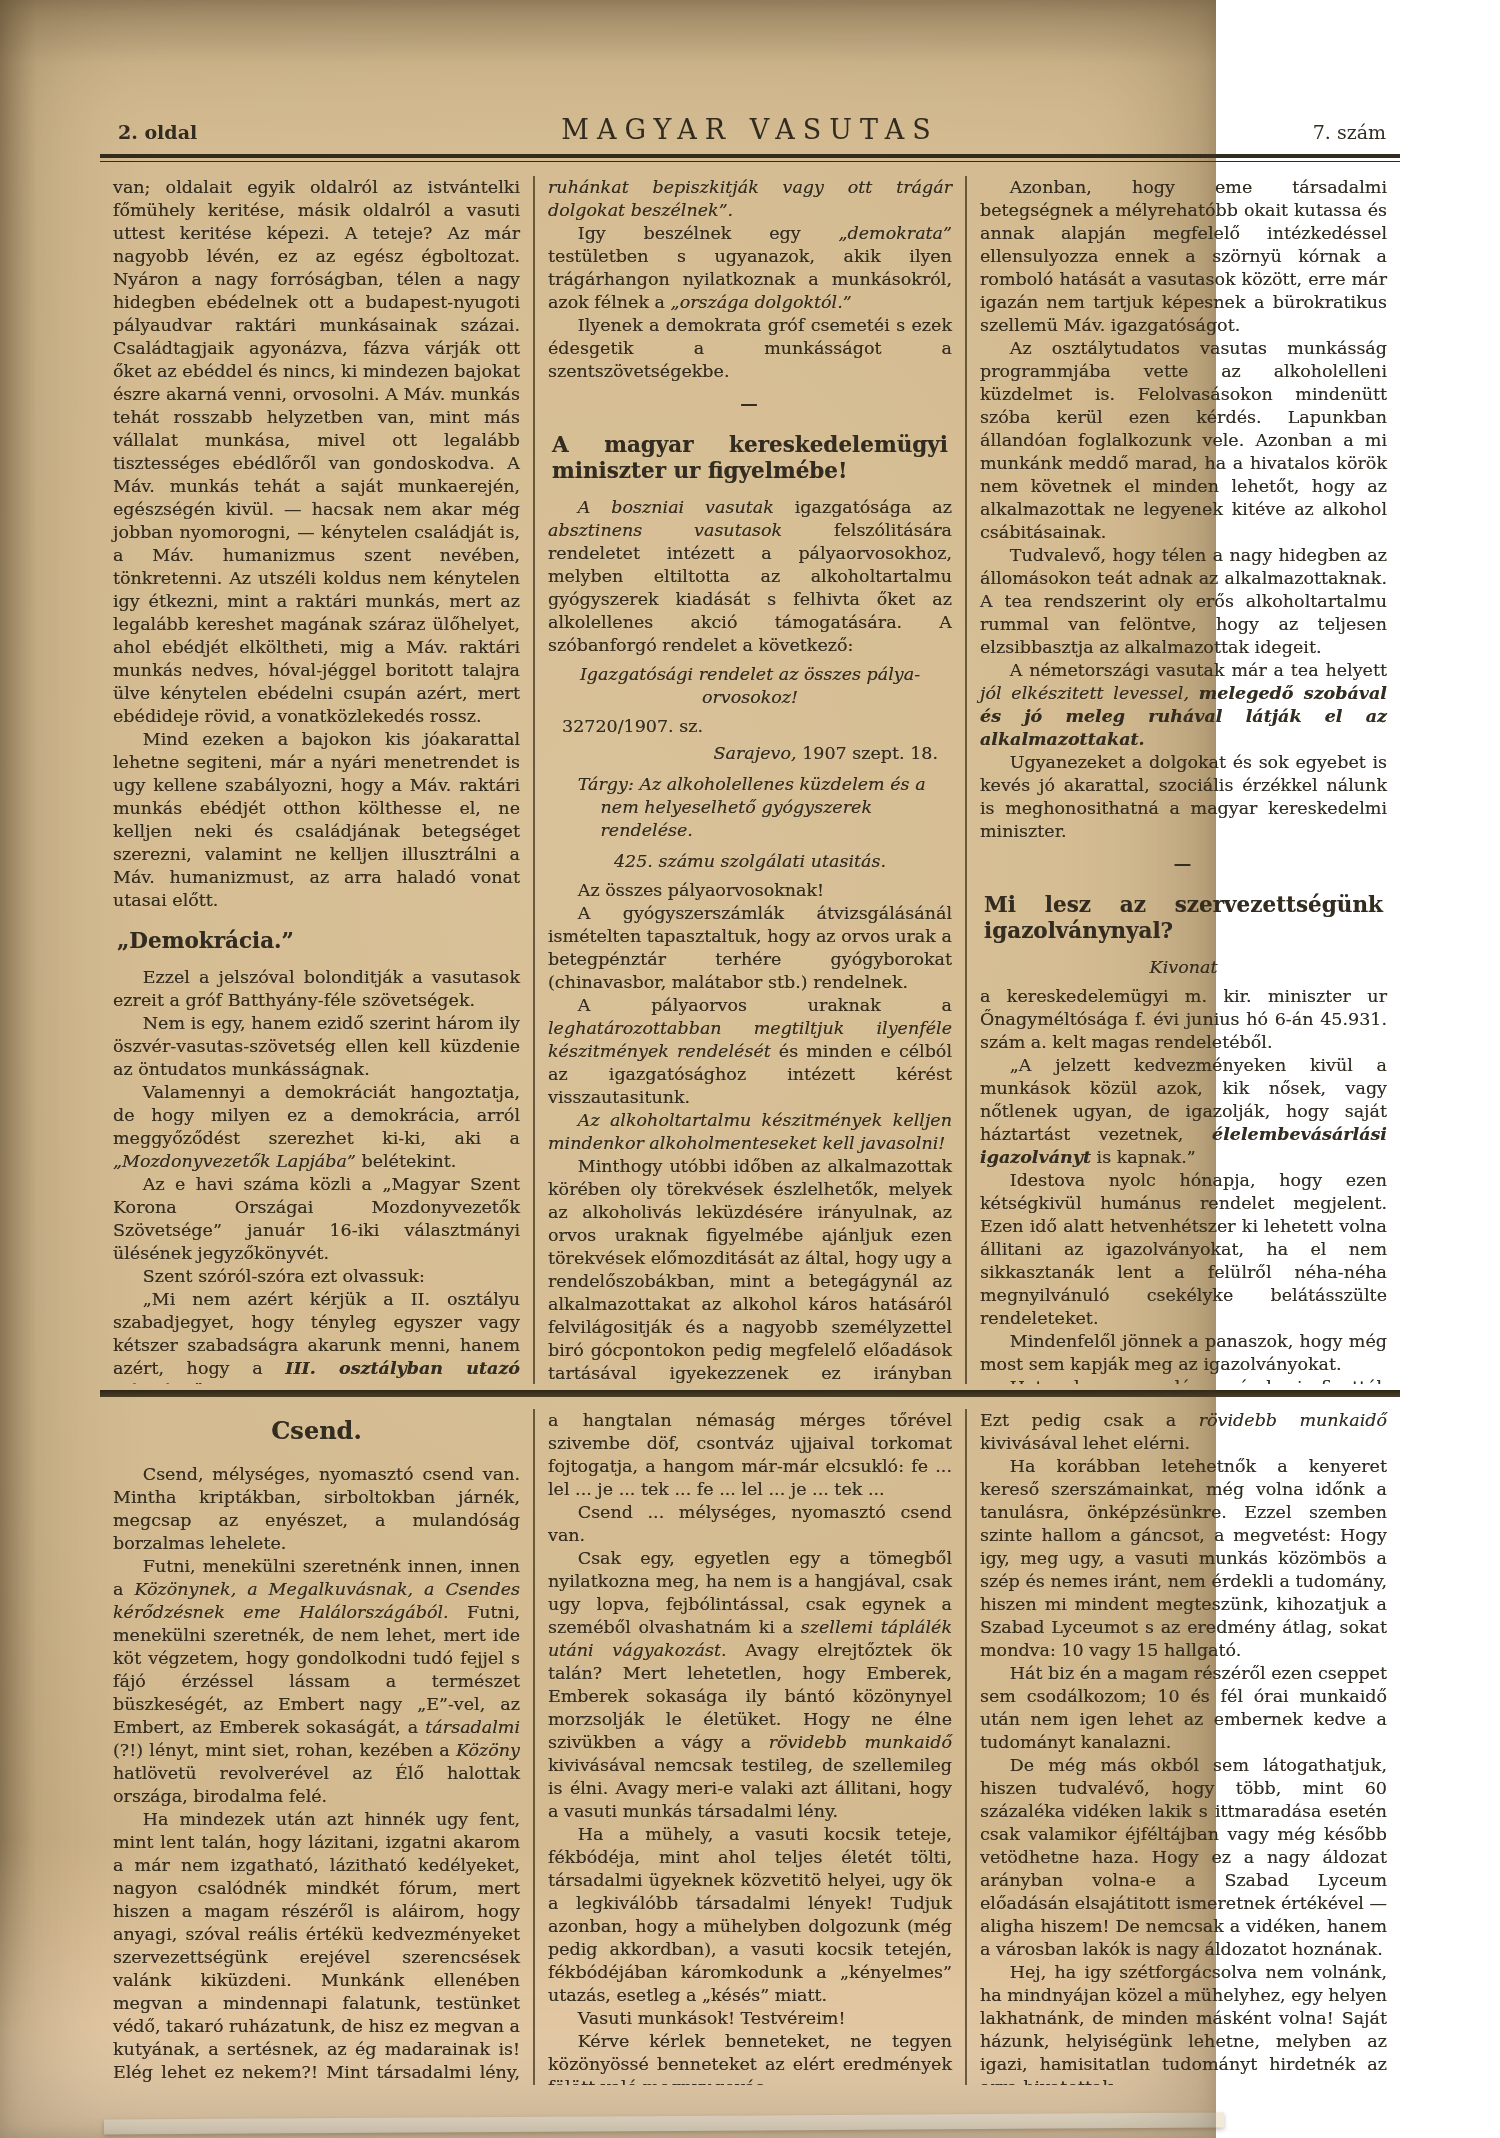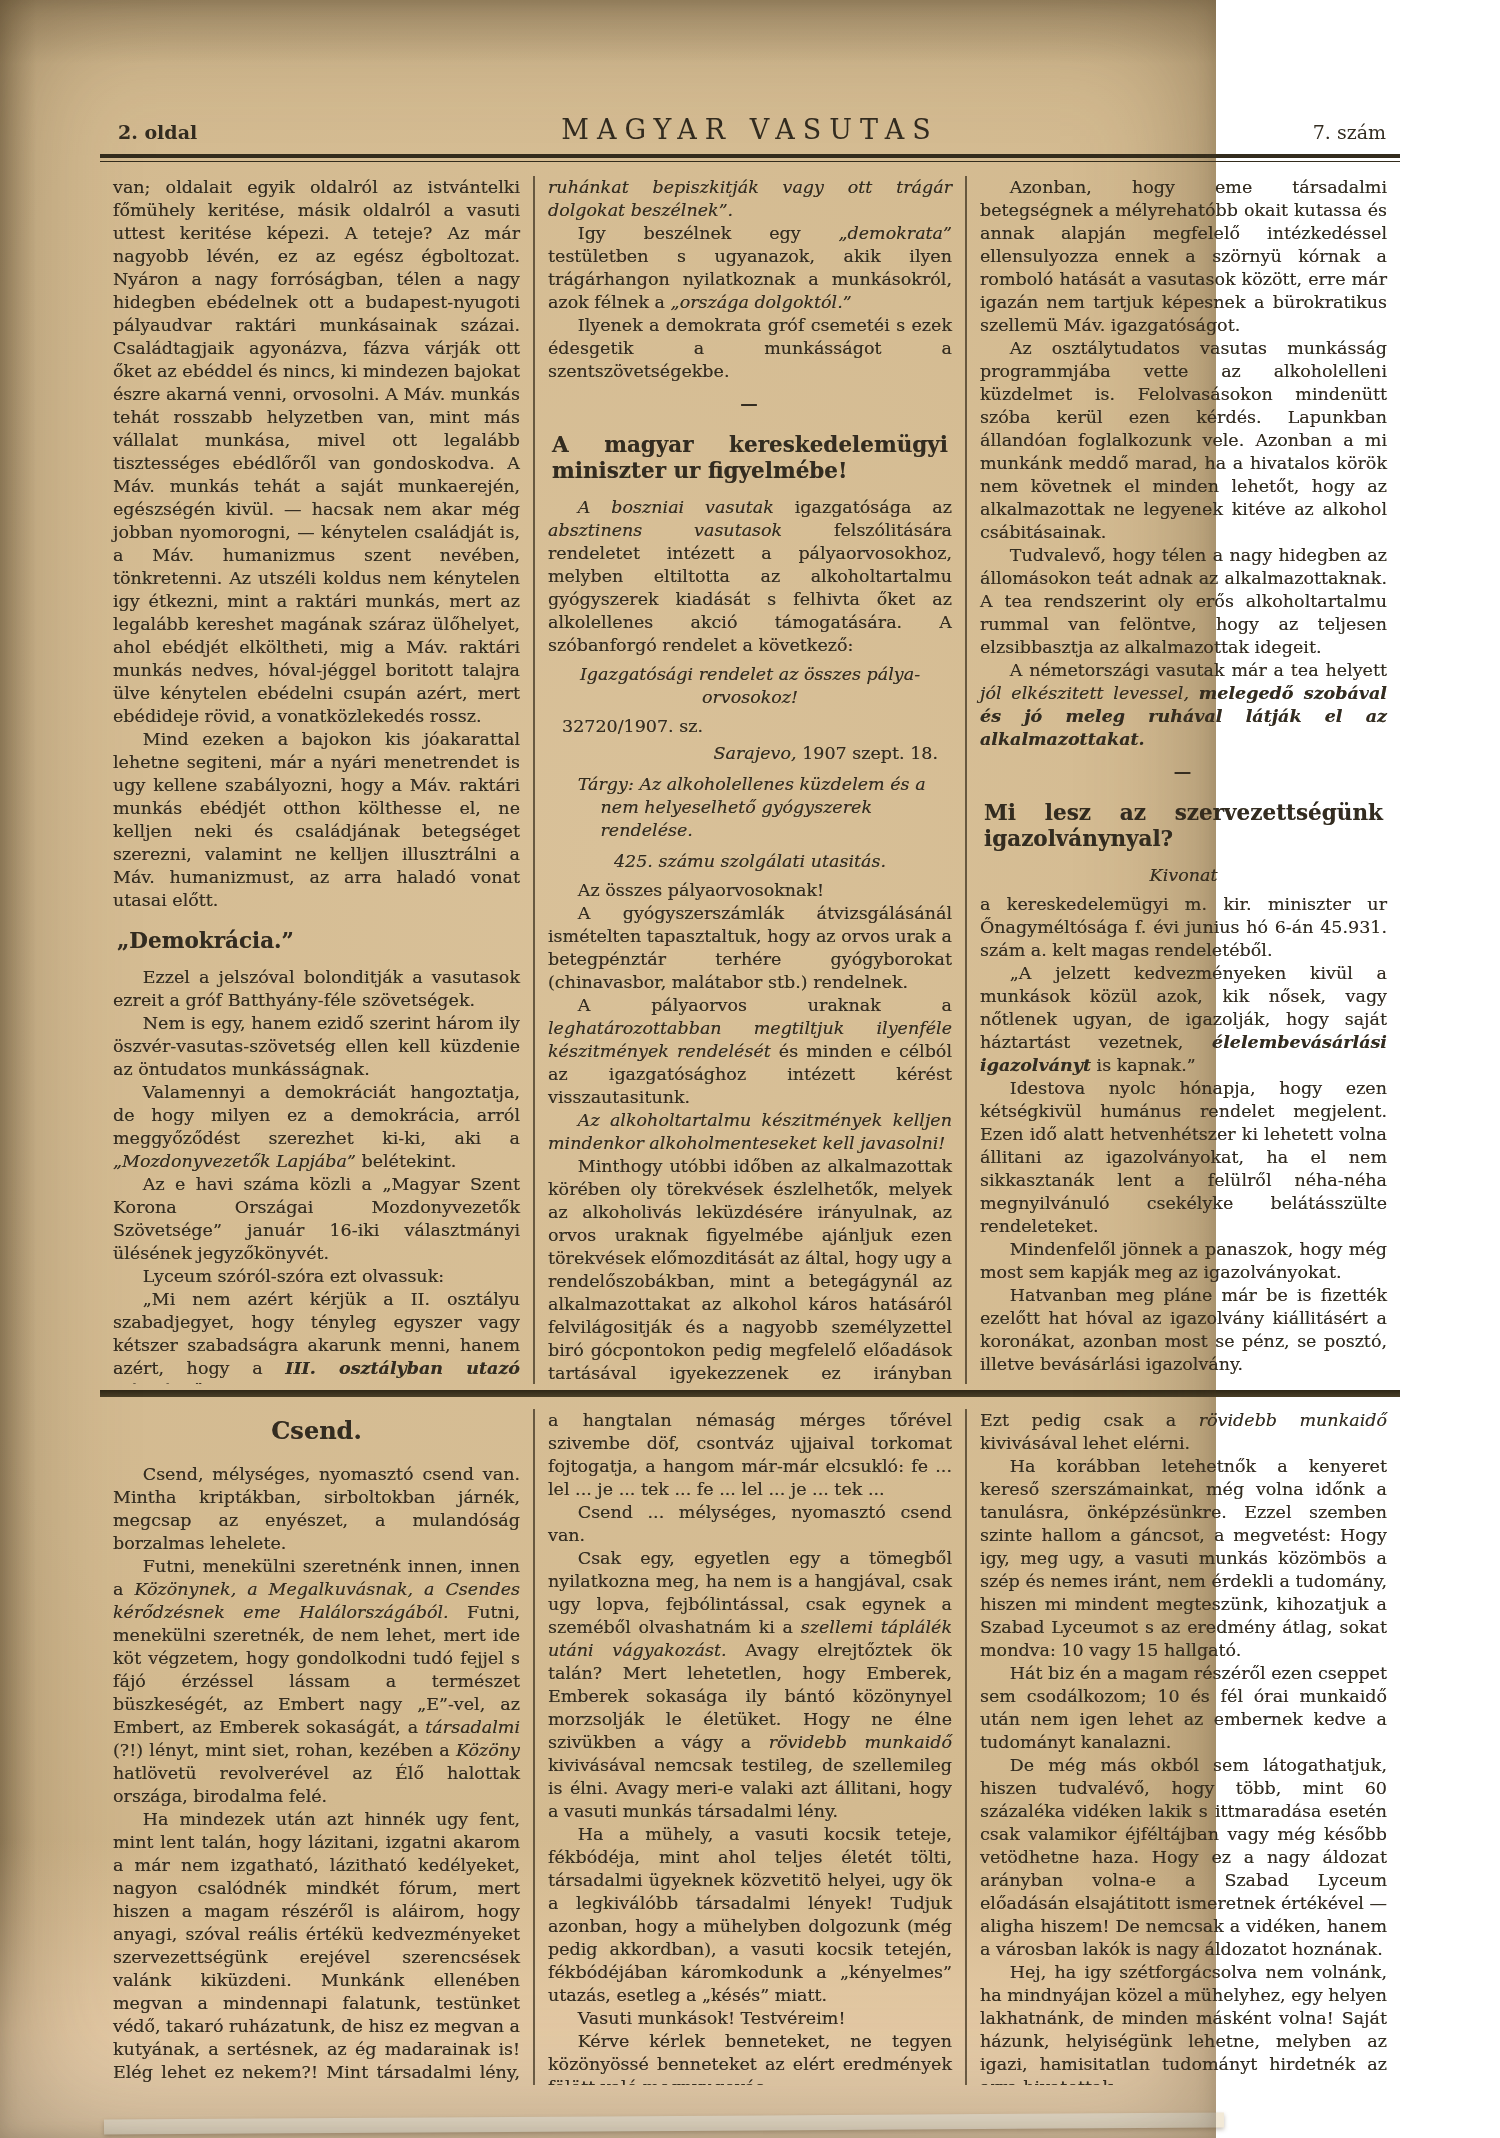--- a/index.html
+++ b/index.html
@@ -55,21 +55,21 @@
 
     <main class="section top-section">
       <div class="col">
           <p class="b open">van; oldalait egyik oldalról az istvántelki főmühely keritése, másik oldalról a vasuti uttest keritése képezi. A teteje? Az már nagyobb lévén, ez az egész égboltozat. Nyáron a nagy forróságban, télen a nagy hidegben ebédelnek ott a budapest-nyugoti pályaudvar raktári munkásainak százai. Családtagjaik agyonázva, fázva várják ott őket az ebéddel és nincs, ki mindezen bajokat észre akarná venni, orvosolni. A Máv. munkás tehát rosszabb helyzetben van, mint más vállalat munkása, mivel ott legalább tisztességes ebédlőről van gondoskodva. A Máv. munkás tehát a saját munkaerején, egészségén kivül. — hacsak nem akar még jobban nyomorogni, — kénytelen családját is, a Máv. humanizmus szent nevében, tönkretenni. Az utszéli koldus nem kénytelen igy étkezni, mint a raktári munkás, mert az legalább kereshet magának száraz ülőhelyet, ahol ebédjét elköltheti, mig a Máv. raktári munkás nedves, hóval-jéggel boritott talajra ülve kénytelen ebédelni csupán azért, mert ebédideje rövid, a vonatközlekedés rossz.</p>
           <p class="b body">Mind ezeken a bajokon kis jóakarattal lehetne segiteni, már a nyári menetrendet is ugy kellene szabályozni, hogy a Máv. raktári munkás ebédjét otthon költhesse el, ne kelljen neki és családjának betegséget szerezni, valamint ne kelljen illusztrálni a Máv. humanizmust, az arra haladó vonat utasai előtt.</p>
           <p class="b heading">„Demokrácia.”</p>
           <p class="b body">Ezzel a jelszóval bolonditják a vasutasok ezreit a gróf Batthyány-féle szövetségek.</p>
           <p class="b body">Nem is egy, hanem ezidő szerint három ily öszvér-vasutas-szövetség ellen kell küzdenie az öntudatos munkásságnak.</p>
           <p class="b body">Valamennyi a demokráciát hangoztatja, de hogy milyen ez a demokrácia, arról meggyőződést szerezhet ki-ki, aki a <i>„Mozdonyvezetők Lapjába”</i> belétekint.</p>
           <p class="b body">Az e havi száma közli a „Magyar Szent Korona Országai Mozdonyvezetők Szövetsége” január 16-iki választmányi ülésének jegyzőkönyvét.</p>
-          <p class="b body">Lyceum szóról-szóra ezt olvassuk:</p>
+          <p class="b body">Szent szóról-szóra ezt olvassuk:</p>
           <p class="b body">„Mi nem azért kérjük a II. osztályu szabadjegyet, hogy tényleg egyszer vagy kétszer szabadságra akarunk menni, hanem azért, hogy a <b><i>III. osztályban utazó pórnéptől megszabaduljunk.</i></b> <i>A III. osztályban utaznak a cigányok, a munkások, a kéményseprők</i> s ha mi vagy családtagjaink ezek mellé ülünk,</p>
         </div>
       <div class="col mid">
           <p class="b open"><i>ruhánkat bepiszkitják vagy ott trágár dolgokat beszélnek”.</i></p>
           <p class="b body">Igy beszélnek egy <i>„demokrata”</i> testületben s ugyanazok, akik ilyen trágárhangon nyilatkoznak a munkásokról, azok félnek a <i>„országa dolgoktól.”</i></p>
           <p class="b body">Ilyenek a demokrata gróf csemetéi s ezek édesgetik a munkásságot a szentszövetségekbe.</p>
           <p class="b dash">—</p>
           <p class="b heading">A magyar kereskedelemügyi miniszter ur figyelmébe!</p>
           <p class="b body"><i>A boszniai vasutak</i> igazgatósága az <i>absztinens vasutasok</i> felszólitására rendeletet intézett a pályaorvosokhoz, melyben eltiltotta az alkoholtartalmu gyógyszerek kiadását s felhivta őket az alkolellenes akció támogatására. A szóbanforgó rendelet a következő:</p>
           <p class="b ci">Igazgatósági rendelet az összes pálya­orvosokoz!</p>
@@ -81,20 +81,21 @@
           <p class="b body">A gyógyszerszámlák átvizsgálásánál ismételten tapasztaltuk, hogy az orvos urak a betegpénztár terhére gyógyborokat (chinavasbor, malátabor stb.) rendelnek.</p>
           <p class="b body">A pályaorvos uraknak a <i>leghatározottabban megtiltjuk ilyenféle készitmények rendelését</i> és minden e célból az igazgatósághoz intézett kérést visszautasitunk.</p>
           <p class="b body"><i>Az alkoholtartalmu készitmények kelljen mindenkor alkoholmenteseket kell javasolni!</i></p>
           <p class="b body">Minthogy utóbbi időben az alkalmazottak körében oly törekvések észlelhetők, melyek az alkoholivás leküzdésére irányulnak, az orvos uraknak figyelmébe ajánljuk ezen törekvések előmozditását az által, hogy ugy a rendelőszobákban, mint a betegágynál az alkalmazottakat az alkohol káros hatásáról felvilágositják és a nagyobb személyzettel biró gócpontokon pedig megfelelő előadások tartásával igyekezzenek ez irányban kedvezőleg hatni.</p>
         </div>
       <div class="col">
           <p class="b body">Azonban, hogy eme társadalmi betegségnek a mélyrehatóbb okait kutassa és annak alapján megfelelő intézkedéssel ellensulyozza ennek a szörnyü kórnak a romboló hatását a vasutasok között, erre már igazán nem tartjuk képesnek a bürokratikus szellemü Máv. igazgatóságot.</p>
           <p class="b body">Az osztálytudatos vasutas munkásság programmjába vette az alkoholelleni küzdelmet is. Felolvasásokon mindenütt szóba kerül ezen kérdés. Lapunkban állandóan foglalkozunk vele. Azonban a mi munkánk meddő marad, ha a hivatalos körök nem követnek el minden lehetőt, hogy az alkalmazottak ne legyenek kitéve az alkohol csábitásainak.</p>
           <p class="b body">Tudvalevő, hogy télen a nagy hidegben az állomásokon teát adnak az alkalmazottaknak. A tea rendszerint oly erős alkoholtartalmu rummal van felöntve, hogy az teljesen elzsibbasztja az alkalmazottak idegeit.</p>
           <p class="b body">A németországi vasutak már a tea helyett <i>jól elkészitett levessel,</i> <b><i>melegedő szobával és jó meleg ruhával látják el az alkalmazottakat.</i></b></p>
+          <p class="b body">Ugyanezeket a dolgokat és sok egyebet is kevés jó akarattal, szociális érzékkel nálunk is meghonosithatná a magyar kereskedelmi miniszter.</p>
           <p class="b dash">—</p>
           <p class="b heading">Mi lesz az szervezettségünk igazolványnyal?</p>
           <p class="b ci">Kivonat</p>
           <p class="b open">a kereskedelemügyi m. kir. miniszter ur Őnagyméltósága f. évi junius hó 6-án 45.931. szám a. kelt magas rendeletéből.</p>
           <p class="b body">„A jelzett kedvezményeken kivül a munkások közül azok, kik nősek, vagy nőtlenek ugyan, de igazolják, hogy saját háztartást vezetnek, <b><i>élelembevásárlási igazolványt</i></b> is kapnak.”</p>
           <p class="b body">Idestova nyolc hónapja, hogy ezen kétségkivül humánus rendelet megjelent. Ezen idő alatt hetvenhétszer ki lehetett volna állitani az igazolványokat, ha el nem sikkasztanák lent a felülről néha-néha megnyilvánuló csekélyke belátásszülte rendeleteket.</p>
           <p class="b body">Mindenfelől jönnek a panaszok, hogy még most sem kapják meg az igazolványokat.</p>
           <p class="b body">Hatvanban meg pláne már be is fizették ezelőtt hat hóval az igazolvány kiállitásért a koronákat, azonban most se pénz, se posztó, illetve bevásárlási igazolvány.</p>
         </div>
     </main>

